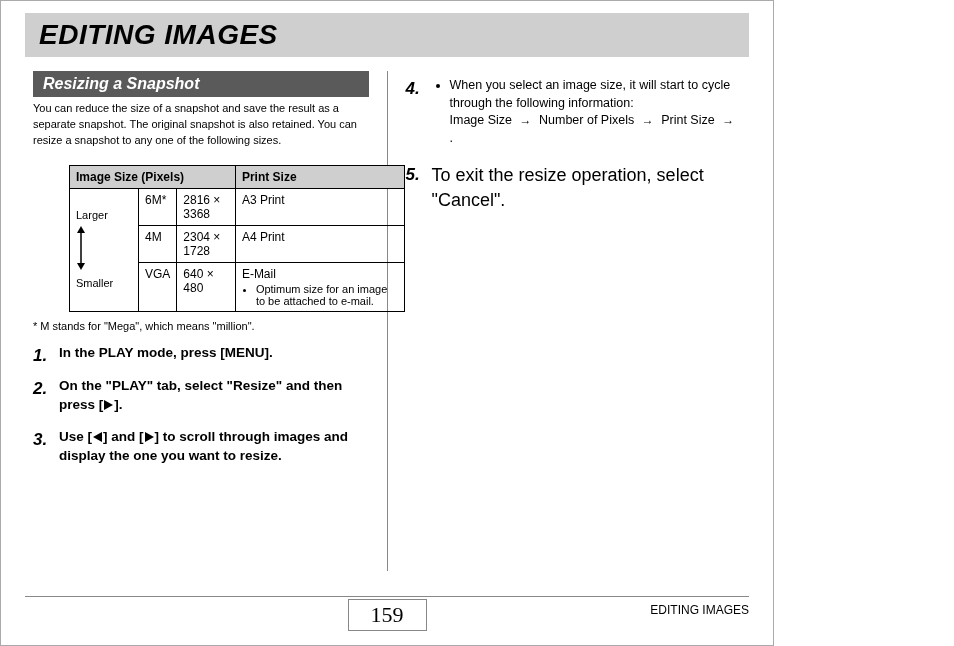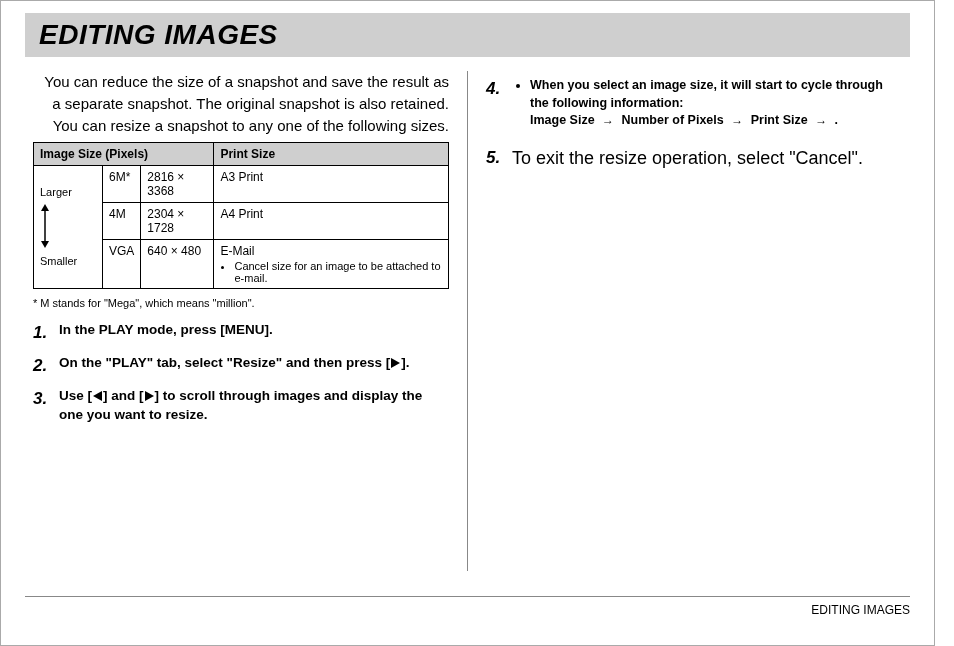--- a/index.html
+++ b/index.html
@@ -7,21 +7,21 @@
     padding: 0;
     width: 954px;
     height: 646px;
     font-family: Arial, Helvetica, sans-serif;
     background: #fff;
     color: #000;
     font-size: 13px;
   }
   .page {
     position: relative;
-    width: 935px;
+    width: 774px;
     height: 646px;
     box-sizing: border-box;
     padding: 12px 24px 0 24px;
     border: 1px solid #aaa;
   }
   .title-bar {
     background: #cfcfcf;
     padding: 6px 14px;
     margin-bottom: 14px;
   }
@@ -54,30 +54,30 @@
   .section-heading {
     background: #5a5a5a;
     color: #fff;
     font-style: italic;
     font-weight: 700;
     font-size: 16px;
     padding: 4px 10px;
     margin-bottom: 4px;
   }
   .intro {
-    font-size: 15px;
+    font-size: 11px;
     line-height: 1.45;
-    margin-bottom: 6px;
-    text-align: right;
+    margin-bottom: 16px;
   }
   table.size-table {
     border-collapse: collapse;
     width: 100%;
     font-size: 12px;
     margin-bottom: 8px;
+    margin-left: 36px;
   }
   table.size-table th, table.size-table td {
     border: 1px solid #000;
     padding: 4px 6px;
     text-align: left;
     vertical-align: top;
   }
   table.size-table th {
     background: #cfcfcf;
     font-weight: 700;
@@ -118,21 +118,21 @@
     top: 0;
     font-style: italic;
     font-weight: 800;
     font-size: 17px;
   }
   ol.steps > li .step-main {
     font-weight: 700;
   }
   ol.steps > li ul {
     list-style: disc;
-    font-weight: 700;
+    font-weight: 400;
     font-size: 12.5px;
     margin: 6px 0 16px 0;
     padding-left: 18px;
   }
   ol.steps > li .sub-text {
     font-weight: 400;
     font-size: 18px;
     margin-top: 6px;
   }
   .tri {
@@ -190,20 +190,21 @@
 
 <div class="page">
 
   <div class="title-bar">
     <h1>EDITING IMAGES</h1>
   </div>
 
   <div class="columns">
 
     <div class="col col-left">
+      <div class="section-heading">Resizing a Snapshot</div>
       <div class="intro">You can reduce the size of a snapshot and save the result as a separate snapshot. The original snapshot is also retained. You can resize a snapshot to any one of the following sizes.</div>
 
       <table class="size-table">
         <thead>
           <tr>
             <th colspan="3">Image Size (Pixels)</th>
             <th>Print Size</th>
           </tr>
         </thead>
         <tbody>
@@ -227,21 +228,21 @@
             <td>4M</td>
             <td>2304 × 1728</td>
             <td>A4 Print</td>
           </tr>
           <tr>
             <td>VGA</td>
             <td>640 × 480</td>
             <td>
               <span>E-Mail</span>
               <ul class="cell-list">
-                <li>Cancel size for an image to be attached to e-mail.</li>
+                <li>Optimum size for an image to be attached to e-mail.</li>
               </ul>
             </td>
           </tr>
         </tbody>
       </table>
 
       <div class="footnote">* M stands for "Mega", which means "million".</div>
 
       <ol class="steps">
         <li>
@@ -277,16 +278,17 @@
         </li>
         <li>
           <div class="sub-text">To exit the resize operation, select "Cancel".</div>
         </li>
       </ol>
     </div>
 
   </div>
 
   <div class="footer">
+    <span class="page-num-box">159</span>
     <span class="footer-right">EDITING IMAGES</span>
   </div>
 
 </div>
 
 </body></html>

